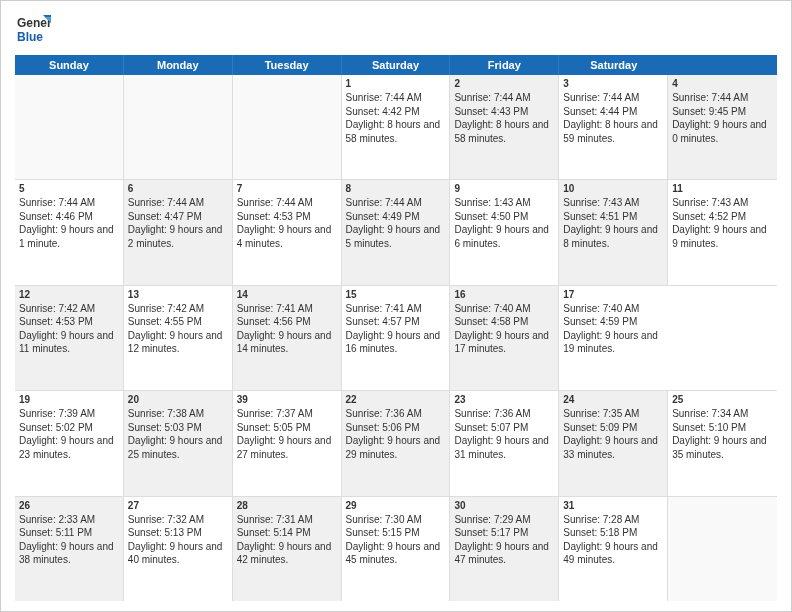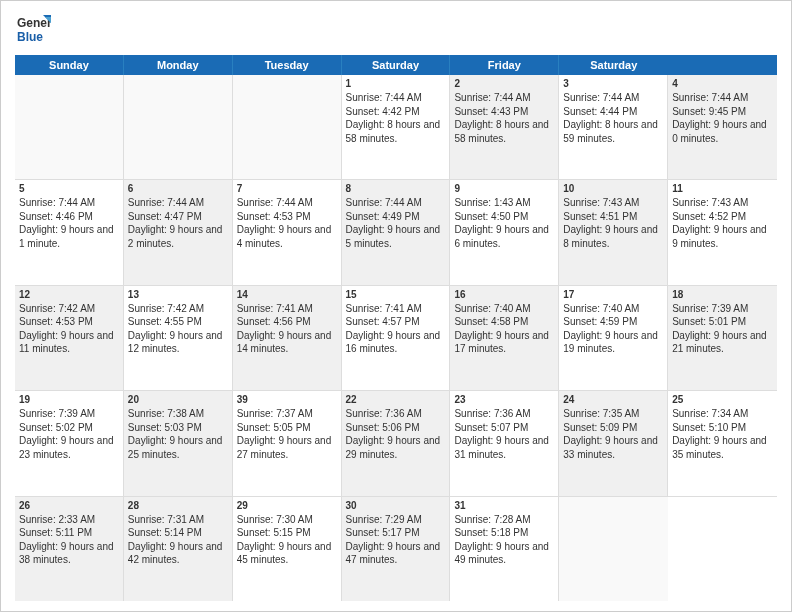--- a/index.html
+++ b/index.html
@@ -238,26 +238,20 @@
             <div class="cell-text">Sunrise: 7:40 AM
 Sunset: 4:58 PM
 Daylight: 9 hours and 17 minutes.</div>
           </div>
           <div class="cal-cell">
             <span class="day-num">17</span>
             <div class="cell-text">Sunrise: 7:40 AM
 Sunset: 4:59 PM
 Daylight: 9 hours and 19 minutes.</div>
           </div>
-          <div class="cal-cell shaded">
-            <span class="day-num">18</span>
-            <div class="cell-text">Sunrise: 7:39 AM
-Sunset: 5:01 PM
-Daylight: 9 hours and 21 minutes.</div>
-          </div>
         </div>
         <div class="cal-row">
           <div class="cal-cell">
             <span class="day-num">19</span>
             <div class="cell-text">Sunrise: 7:39 AM
 Sunset: 5:02 PM
 Daylight: 9 hours and 23 minutes.</div>
           </div>
           <div class="cal-cell shaded">
             <span class="day-num">20</span>
@@ -295,20 +289,26 @@
 Sunset: 5:10 PM
 Daylight: 9 hours and 35 minutes.</div>
           </div>
         </div>
         <div class="cal-row">
           <div class="cal-cell shaded">
             <span class="day-num">26</span>
             <div class="cell-text">Sunrise: 2:33 AM
 Sunset: 5:11 PM
 Daylight: 9 hours and 38 minutes.</div>
+          </div>
+          <div class="cal-cell">
+            <span class="day-num">27</span>
+            <div class="cell-text">Sunrise: 7:32 AM
+Sunset: 5:13 PM
+Daylight: 9 hours and 40 minutes.</div>
           </div>
           <div class="cal-cell shaded">
             <span class="day-num">28</span>
             <div class="cell-text">Sunrise: 7:31 AM
 Sunset: 5:14 PM
 Daylight: 9 hours and 42 minutes.</div>
           </div>
           <div class="cal-cell">
             <span class="day-num">29</span>
             <div class="cell-text">Sunrise: 7:30 AM

